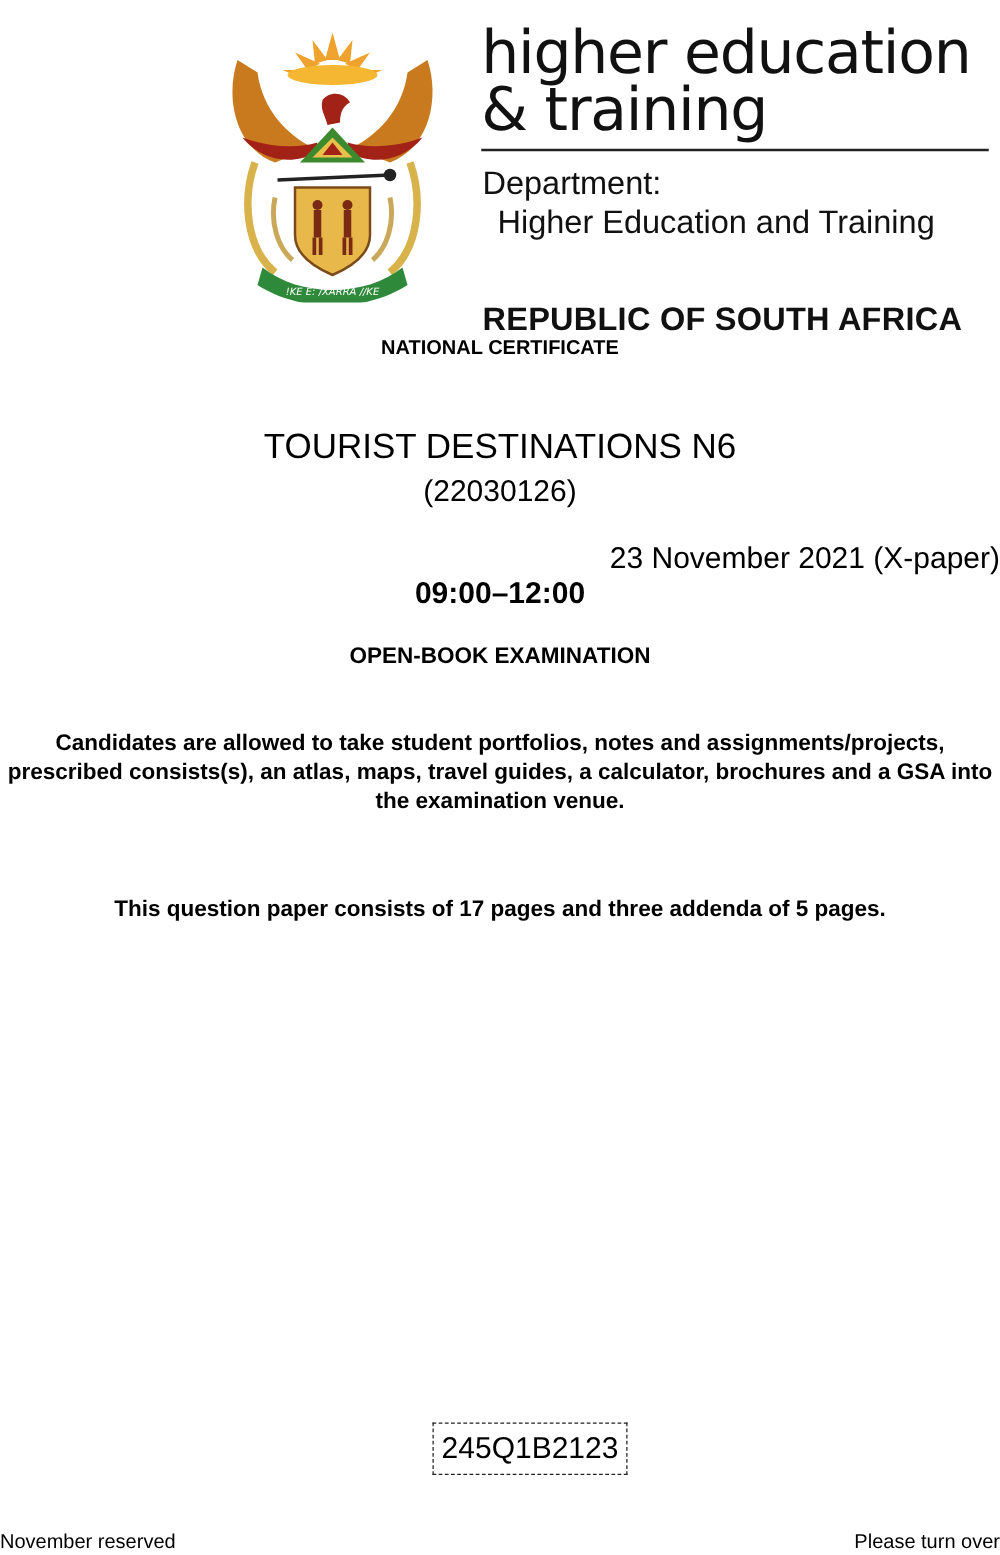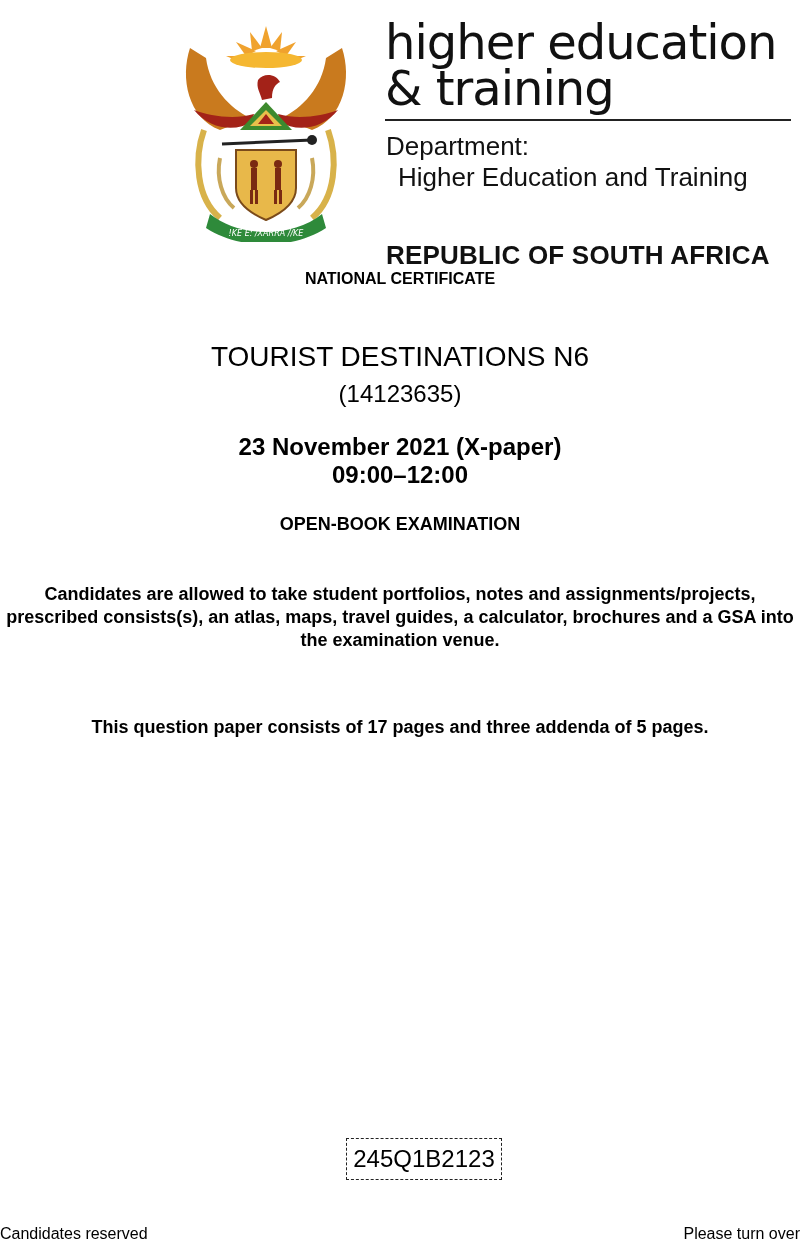--- a/index.html
+++ b/index.html
@@ -19,21 +19,21 @@
   #brand2 { top: 60px; font-size: 48px; line-height: 56px; }
   #brand-rule { left: 385px; top: 119px; width: 406px; height: 2px; background: #222; }
   .dept { left: 386px; font-size: 26px; line-height: 30px; color: #111; }
   #dept1 { top: 131px; }
   #dept2 { top: 162px; margin-left: 12px; }
   #dept3 { top: 192px; font-weight: bold; letter-spacing: 0.2px; margin-top: 48px; }
 
   #nat-cert { top: 270px; font-size: 16px; font-weight: bold; }
   #subject { top: 322px; font-size: 28px; font-weight: normal; margin-top: 19px; }
   #code { top: 380px; font-size: 24px; }
-  #date { top: 433px; font-size: 24px; font-weight: bold; }
+  #date { top: 433px; font-size: 24px; font-weight: normal; text-align: right; }
   #time { top: 461px; font-size: 24px; font-weight: bold; }
   #open-book { top: 514px; font-size: 18px; font-weight: bold; }
 
   #allowed { top: 583px; font-size: 18px; font-weight: bold; line-height: 23px; }
   #pages { top: 717px; font-size: 18px; font-weight: bold; }
 
   #ref-box {
     left: 346px; top: 1138px; width: 156px; height: 42px;
     border: 1.5px dashed #222; box-sizing: border-box;
     text-align: center; font-size: 24px; line-height: 40px;
@@ -99,24 +99,24 @@
 
 <div id="brand1" class="abs brand-line">higher education</div>
 <div id="brand2" class="abs brand-line">&amp; training</div>
 <div id="brand-rule" class="abs"></div>
 <div id="dept1" class="abs dept">Department:</div>
 <div id="dept2" class="abs dept">Higher Education and Training</div>
 <div id="dept3" class="abs dept">REPUBLIC OF SOUTH AFRICA</div>
 
 <div id="nat-cert" class="abs center">NATIONAL CERTIFICATE</div>
 <div id="subject" class="abs center">TOURIST DESTINATIONS N6</div>
-<div id="code" class="abs center">(14123635)</div>
+<div id="code" class="abs center">(22030126)</div>
 <div id="date" class="abs center">23 November 2021 (X-paper)</div>
 <div id="time" class="abs center">09:00–12:00</div>
 <div id="open-book" class="abs center">OPEN-BOOK EXAMINATION</div>
 
 <div id="allowed" class="abs center">Candidates are allowed to take student portfolios, notes and assignments/projects, prescribed consists(s), an atlas, maps, travel guides, a calculator, brochures and a GSA into the examination venue.</div>
 <div id="pages" class="abs center">This question paper consists of 17 pages and three addenda of 5 pages.</div>
 
 <div id="ref-box" class="abs">245Q1B2123</div>
 
-<div id="footer-left" class="abs">Candidates reserved</div>
+<div id="footer-left" class="abs">November reserved</div>
 <div id="footer-right" class="abs">Please turn over</div>
 
 </body></html>

